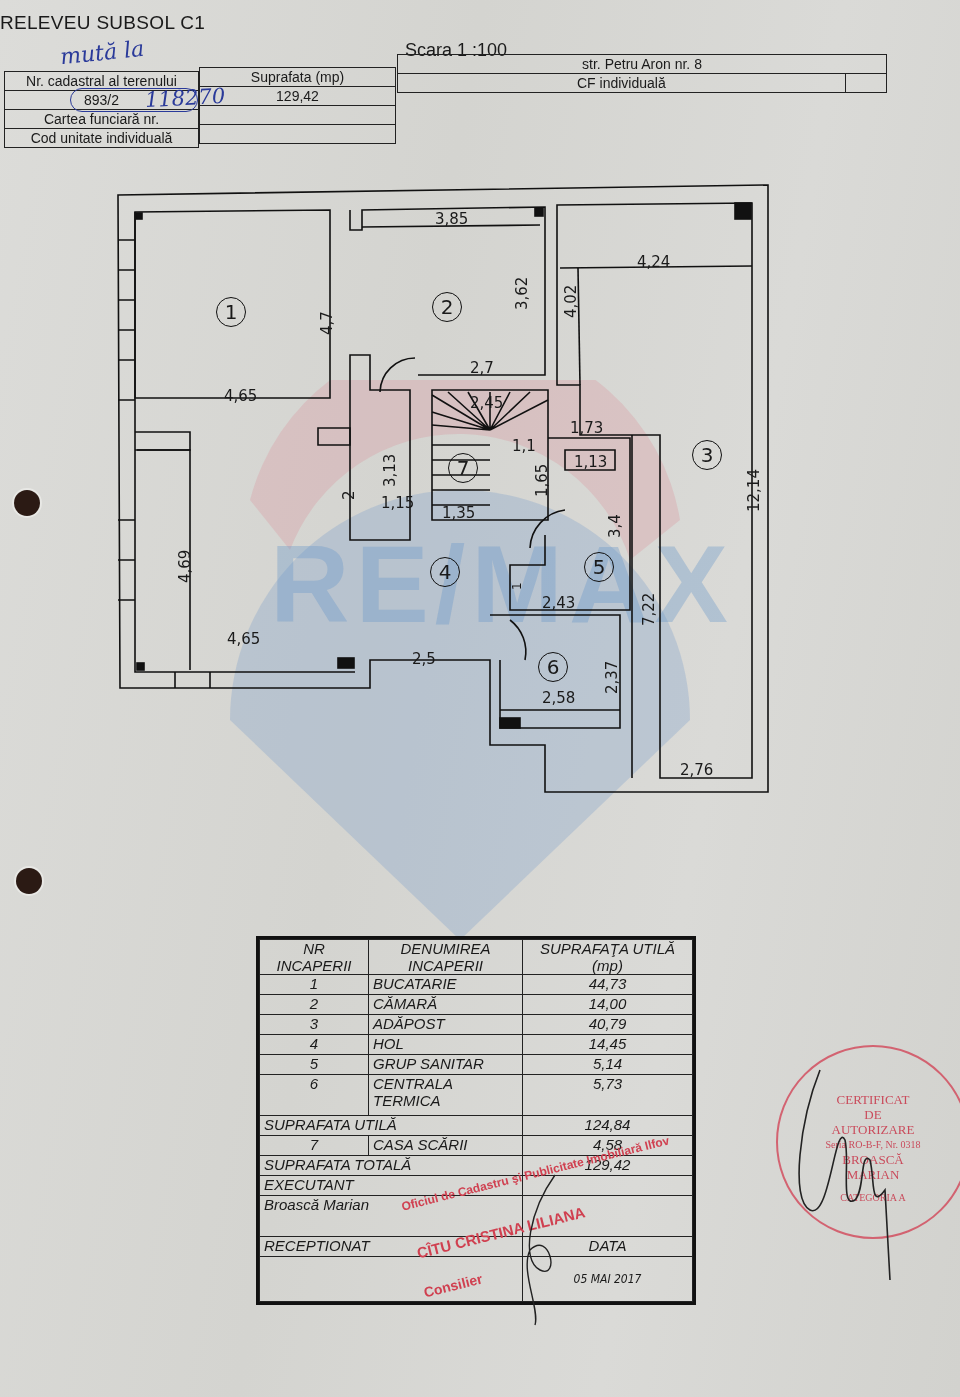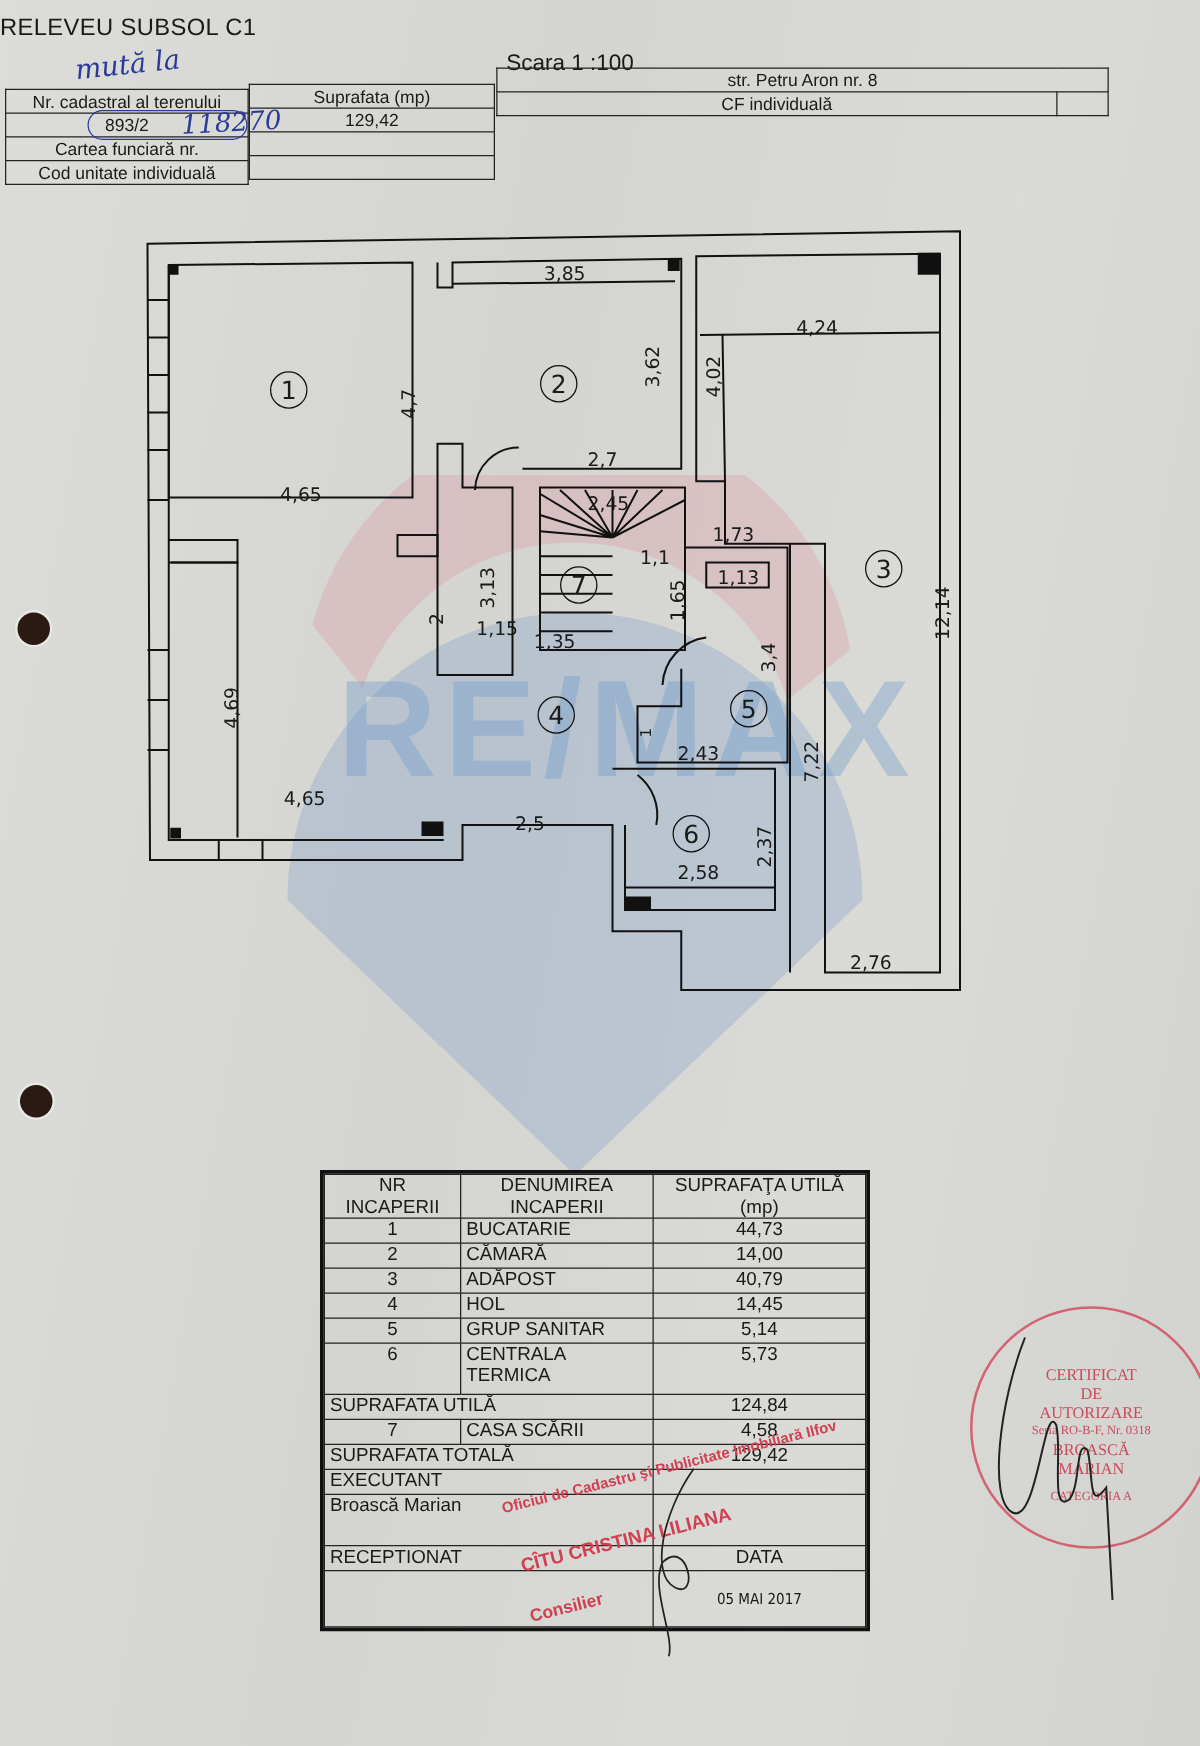--- a/index.html
+++ b/index.html
@@ -23,21 +23,21 @@
   .wm-logo { left:230px; top:420px; font-size:150px; font-weight:bold; color:rgba(100,150,200,0.35); letter-spacing:6px; }
 
   .room-num {
     position:absolute; width:28px; height:28px; border:1.5px solid #111; border-radius:50%;
     font-size:20px; text-align:center; line-height:28px; font-family:"DejaVu Sans", sans-serif;
   }
   .dim { position:absolute; font-size:15px; font-family:"DejaVu Sans", sans-serif; }
   .dim.v { transform:rotate(-90deg); transform-origin:left top; }
 
   table.rooms { border-collapse:collapse; font-size:15px; }
-  table.rooms td { border:1.5px solid #222; padding:0 4px; vertical-align:top; height:19px; }
+  table.rooms td { border:1.5px solid #222; padding:0 4px; vertical-align:top; height:19px;font-style:italic; }
   table.rooms td.c { text-align:center; }
   .outer-rooms { left:256px; top:936px; border:3px solid #111; }
 
   .red-stamp { color:#d04050; font-weight:bold; }
   .seal {
     left:776px; top:1045px; width:190px; height:190px; border-radius:50%;
     border:2px solid rgba(210,60,80,0.75);
   }
   .seal-inner { position:absolute; left:30px; top:45px; width:130px; text-align:center; font-family:"Liberation Serif", serif; color:rgba(200,50,70,0.85); font-size:13px; line-height:15px; }
 </style>
@@ -165,21 +165,21 @@
 <div class="dim" style="left:637px; top:253px;">4,24</div>
 <div class="dim" style="left:470px; top:359px;">2,7</div>
 <div class="dim" style="left:470px; top:394px;">2,45</div>
 <div class="dim" style="left:224px; top:387px;">4,65</div>
 <div class="dim" style="left:512px; top:425px;margin-top:12px;">1,1</div>
 <div class="dim" style="left:570px; top:419px;">1,73</div>
 <div class="dim" style="left:574px; top:453px;">1,13</div>
 <div class="dim v" style="left:381px; top:487px;">3,13</div>
 <div class="dim v" style="left:340px; top:500px;">2</div>
 <div class="dim" style="left:381px; top:494px;">1,15</div>
-<div class="dim" style="left:427px; top:504px;">1,35</div>
+<div class="dim" style="left:442px; top:504px;">1,35</div>
 <div class="dim v" style="left:533px; top:497px;">1,65</div>
 <div class="dim v" style="left:606px; top:538px;">3,4</div>
 <div class="dim v" style="left:745px; top:512px;">12,14</div>
 <div class="dim v" style="left:176px; top:583px;">4,69</div>
 <div class="dim" style="left:542px; top:594px;">2,43</div>
 <div class="dim v" style="left:640px; top:626px;">7,22</div>
 <div class="dim" style="left:227px; top:630px;">4,65</div>
 <div class="dim" style="left:412px; top:650px;">2,5</div>
 <div class="dim v" style="left:603px; top:694px;">2,37</div>
 <div class="dim" style="left:542px; top:689px;">2,58</div>

